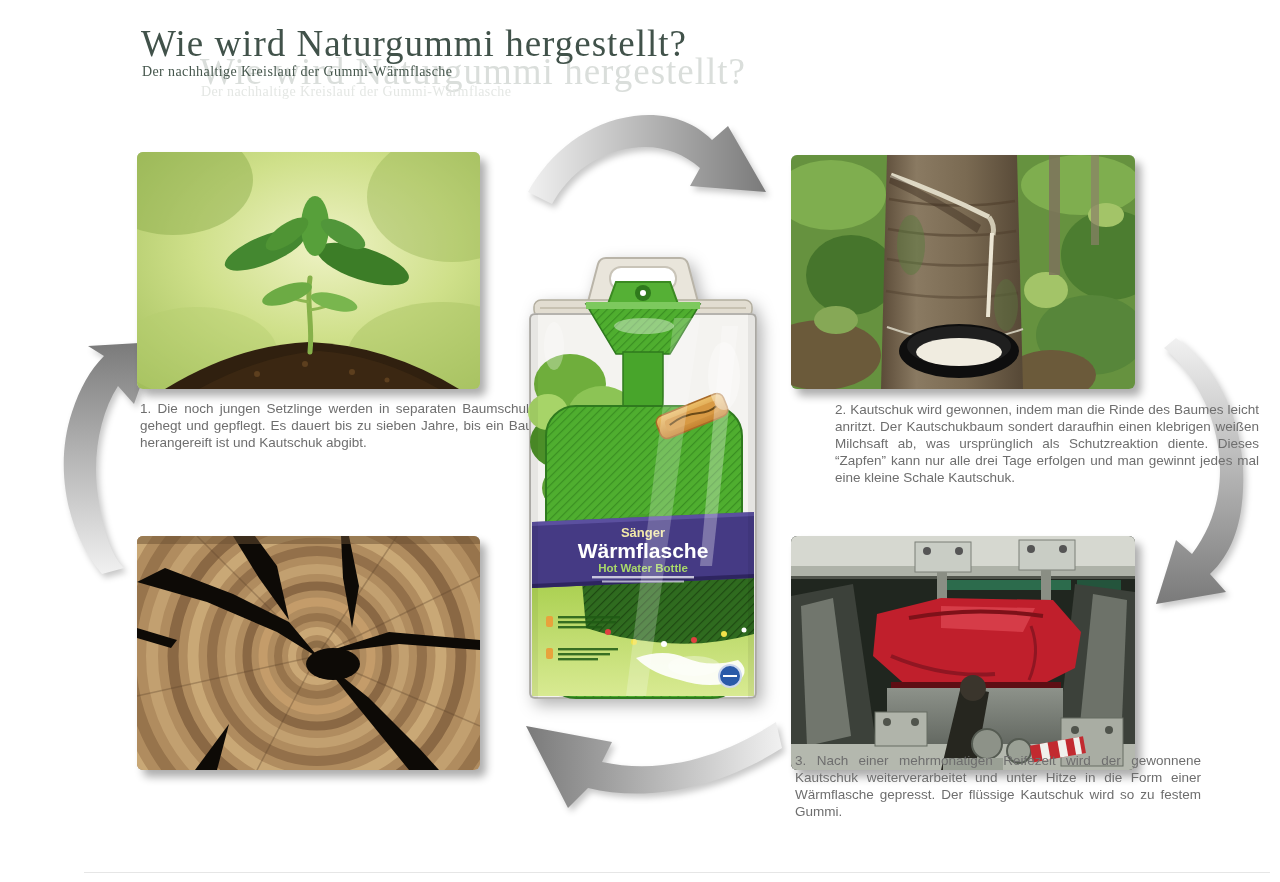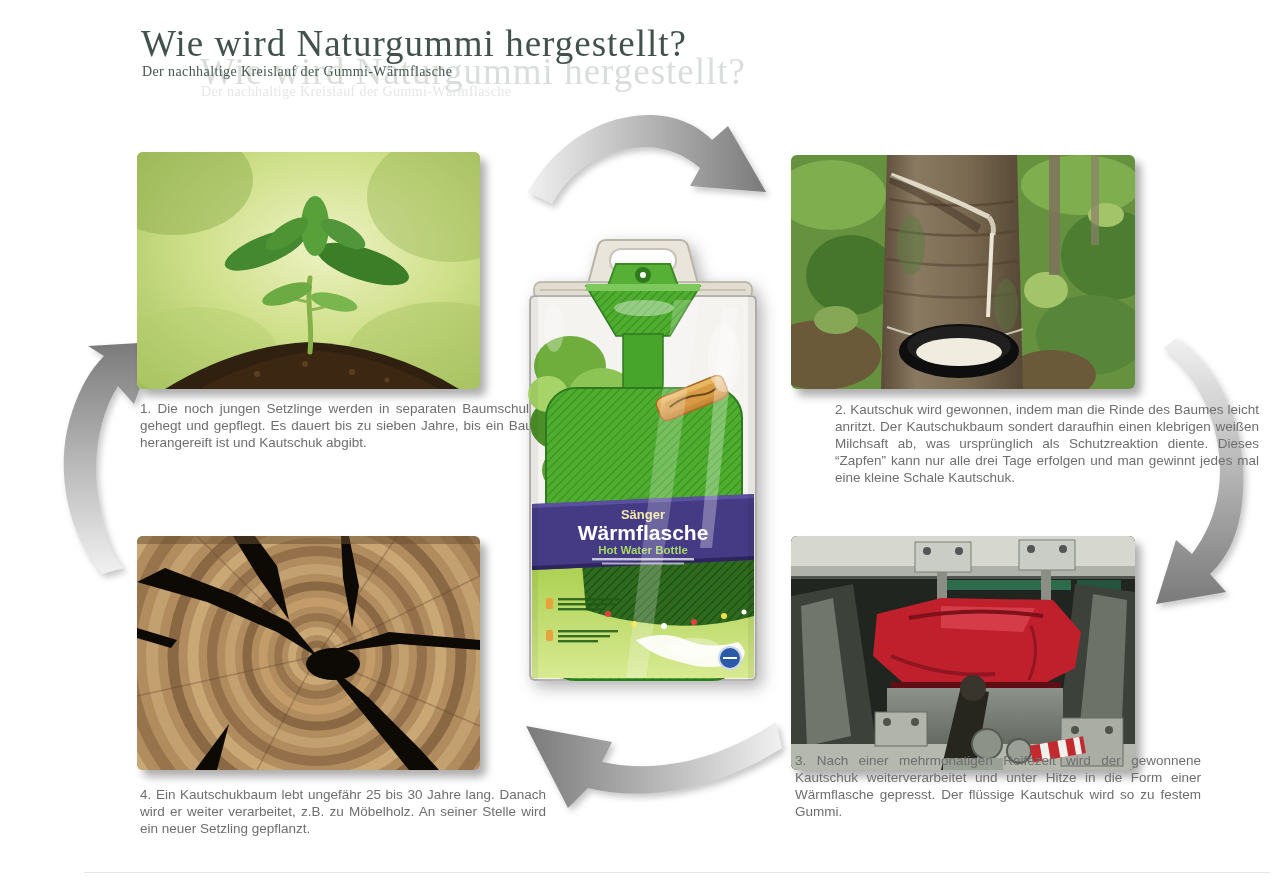--- a/index.html
+++ b/index.html
@@ -29,21 +29,21 @@
   #cap2{left:795px;top:401px;width:424px;margin-left:40px;}
   #cap3{left:795px;top:752px;width:406px;}
   #cap4{left:140px;top:786px;width:406px;}
   
   .arrow{position:absolute;z-index:1;filter:drop-shadow(3px 4px 3px rgba(0,0,0,0.22));}
   #arrow-top{left:522px;top:100px;width:250px;height:115px;}
   #arrow-right{left:1146px;top:332px;width:125px;height:280px;}
   #arrow-bottom{left:518px;top:696px;width:265px;height:130px;}
   #arrow-left{left:24px;top:336px;width:145px;height:245px;}
   
-  #package{position:absolute;left:524px;top:238px;width:238px;height:448px;z-index:4;
+  #package{position:absolute;left:524px;top:256px;width:238px;height:448px;z-index:4;
            filter:drop-shadow(5px 6px 8px rgba(0,0,0,0.3));}
   #package svg{display:block;width:100%;height:100%;}
   .pkg-text{font-family:"Liberation Sans", sans-serif;}
   
   .scan-line{position:absolute;left:84px;top:872px;width:1186px;height:1px;
              background:#e6e6e6;z-index:0;}
 </style>
 </head>
 <body>
 
@@ -265,21 +265,20 @@
         <polygon points="0,92 40,104 34,112 0,102"></polygon>
         <ellipse cx="196" cy="128" rx="27" ry="16"></ellipse>
       </g>
       <polygon points="0,0 343,0 343,8 0,8" fill="#6b4f32" opacity=".5"></polygon>
     </svg>
   </div>
 
   <div class="caption" id="cap1">1. Die noch jungen Setzlinge werden in separaten Baumschulen gehegt und gepflegt. Es dauert bis zu sieben Jahre, bis ein Baum herangereift ist und Kautschuk abgibt.</div>
   <div class="caption" id="cap2">2. Kautschuk wird gewonnen, indem man die Rinde des Baumes leicht anritzt. Der Kautschukbaum sondert daraufhin einen klebrigen weißen Milchsaft ab, was ursprünglich als Schutzreaktion diente. Dieses “Zapfen” kann nur alle drei Tage erfolgen und man gewinnt jedes mal eine kleine Schale Kautschuk.</div>
   <div class="caption" id="cap3">3. Nach einer mehrmonatigen Reifezeit wird der gewonnene Kautschuk weiterverarbeitet und unter Hitze in die Form einer Wärmflasche gepresst. Der flüssige Kautschuk wird so zu festem Gummi.</div>
-  <div class="caption" id="cap4">4. Ein Kautschukbaum lebt ungefähr 25 bis 30 Jahre lang. Danach wird er weiter verarbeitet, z.B. zu Möbelholz. An seiner Stelle wird ein neuer Setzling gepflanzt.</div>
 
   <div id="package">
     <svg viewBox="0 0 238 448">
       <defs>
         <pattern id="hatchG" patternUnits="userSpaceOnUse" width="6" height="6" patternTransform="rotate(45)">
           <rect width="6" height="6" fill="#4fae2f"></rect>
           <line x1="0" y1="0" x2="0" y2="6" stroke="#3a8f22" stroke-width="2.4"></line>
         </pattern>
         <pattern id="hatchD" patternUnits="userSpaceOnUse" width="6" height="6" patternTransform="rotate(45)">
           <rect width="6" height="6" fill="#2f6b1f"></rect>

